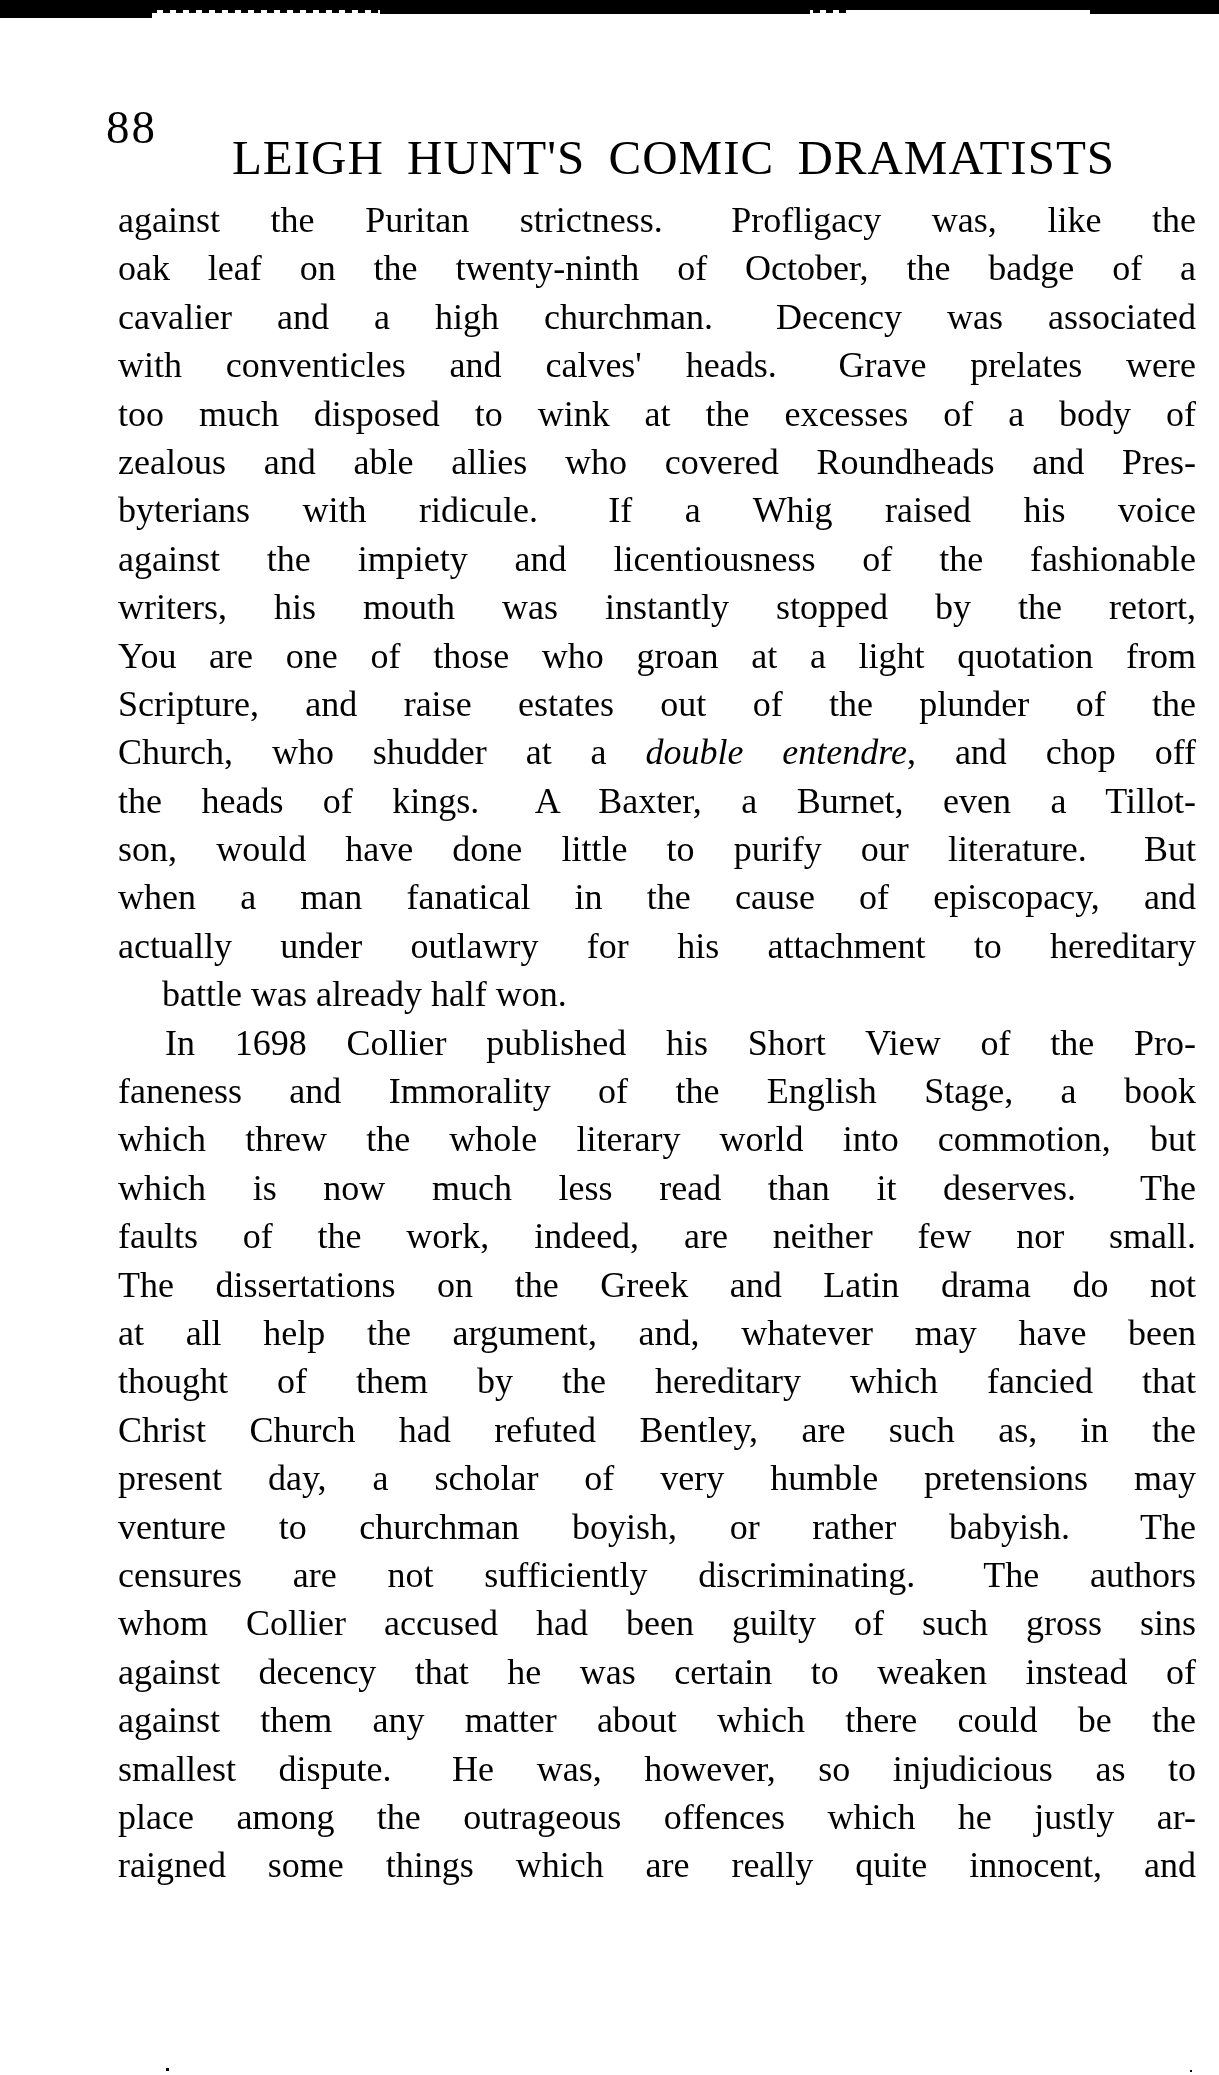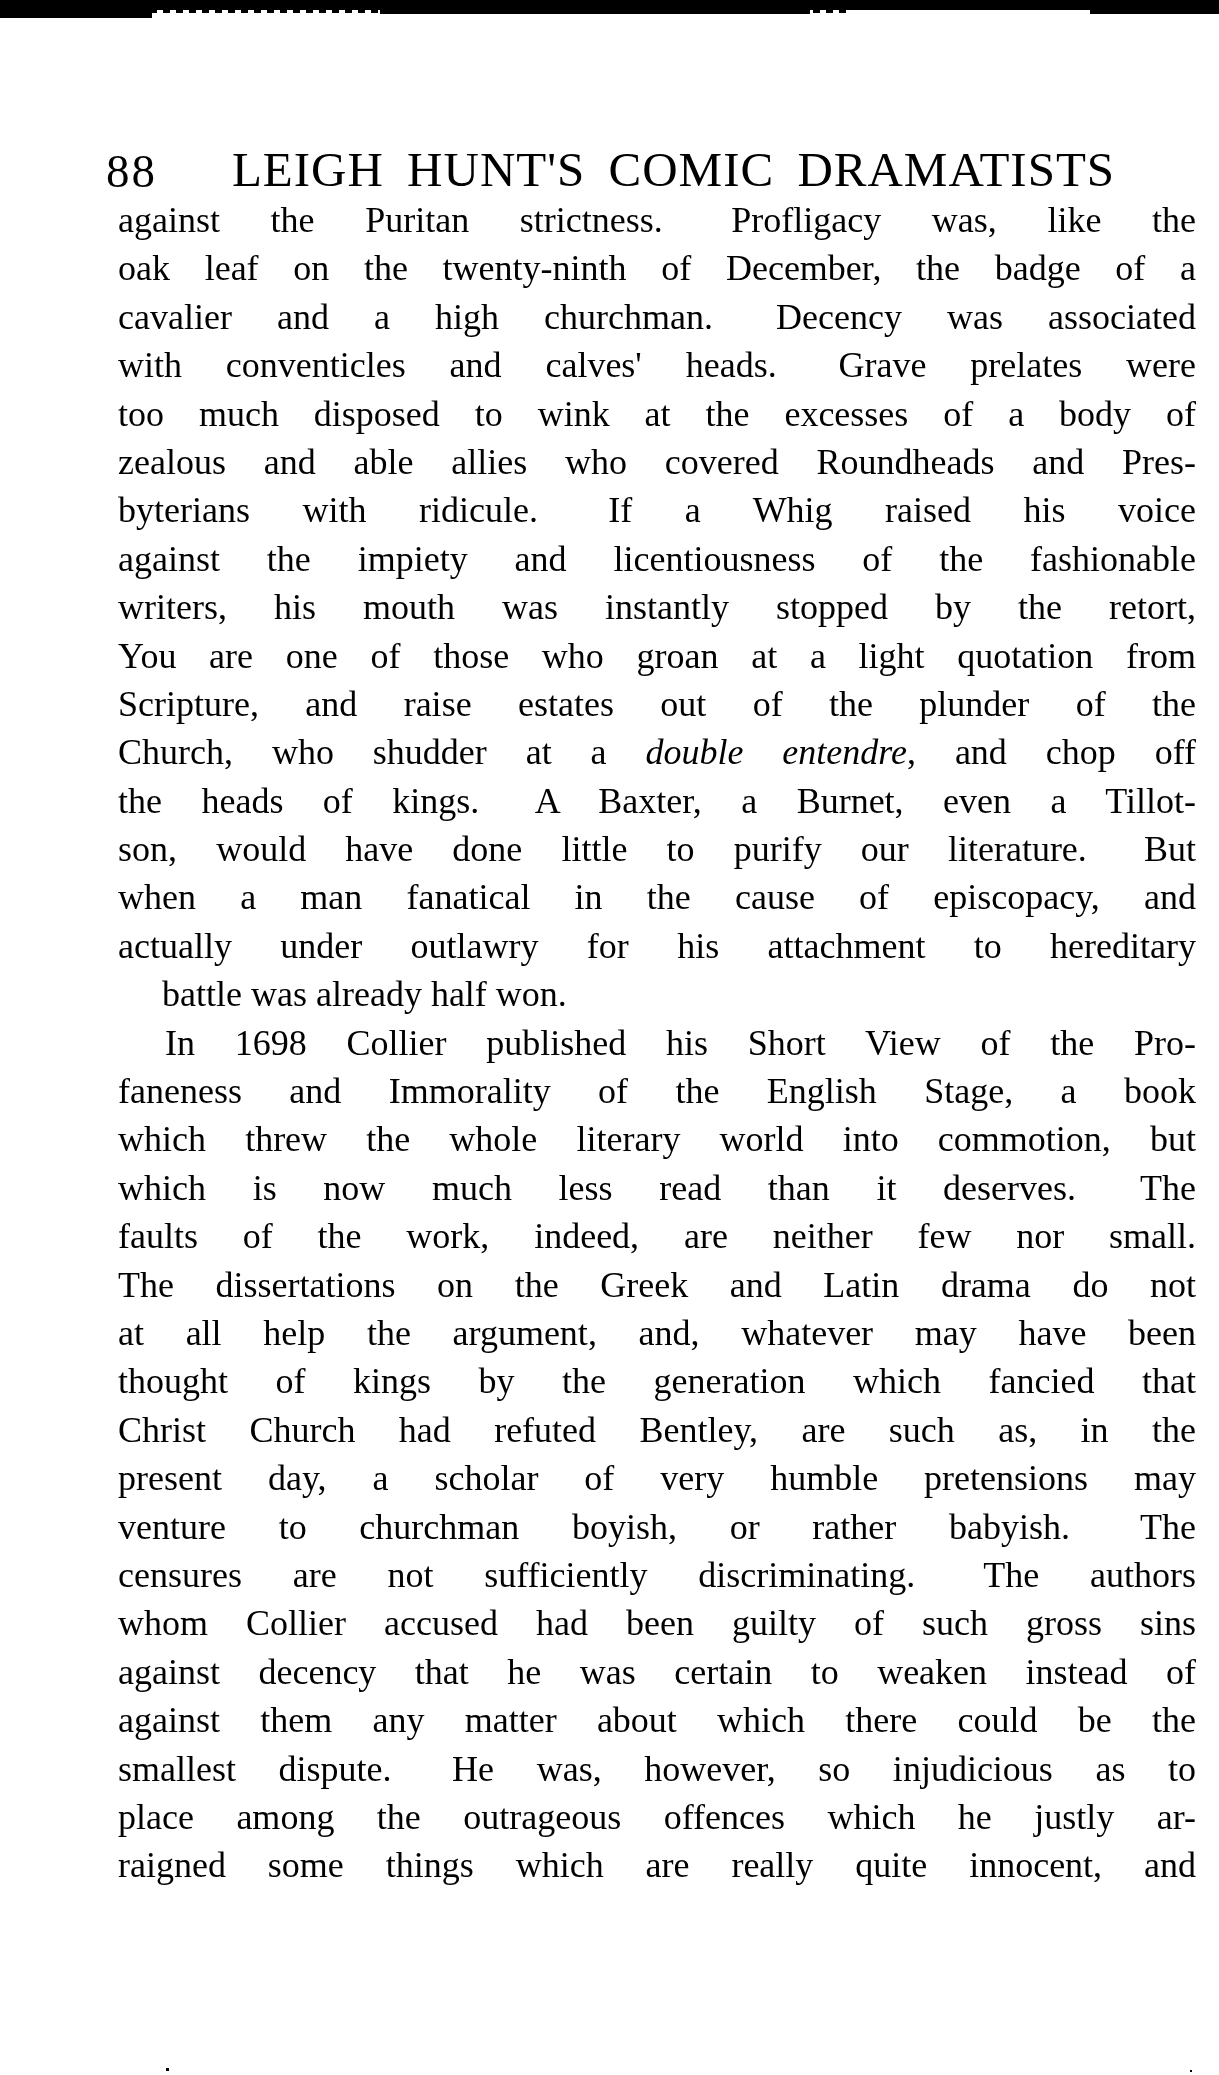--- a/index.html
+++ b/index.html
@@ -19,25 +19,25 @@
   
   .top-bar      { position: absolute; left: 0;     top: 0; width: 1219px; height: 10px; background: #000; }
   .top-bar-l    { position: absolute; left: 0;     top: 0; width: 152px;  height: 18px; background: #000; }
   .top-bar-m    { position: absolute; left: 380px; top: 0; width: 430px;  height: 14px; background: #000; }
   .top-bar-r    { position: absolute; left: 1090px;top: 0; width: 129px;  height: 14px; background: #000; }
   .top-bar-rag  { position: absolute; left: 150px; top: 10px; width: 700px; height: 3px;
                   background: repeating-linear-gradient(90deg, #000 0 7px, transparent 7px 13px); }
 
   .header {
     position: absolute;
-    top: 112px;
+    top: 100px;
     left: 106px;
     width: 1084px;
     display: flex;
-    align-items: flex-end;
+    align-items: flex-start;
   }
   .page-number {
     font-size: 47px;
     letter-spacing: 2px;
   }
   .running-title {
     flex: 1;
     text-align: center;
     font-size: 49px;
     letter-spacing: 1px;
@@ -85,21 +85,21 @@
   <div class="top-bar-r"></div>
   <div class="top-bar-rag"></div>
 
   <div class="header">
     <span class="page-number">88</span>
     <span class="running-title">LEIGH HUNT'S COMIC DRAMATISTS</span>
   </div>
 
   <div class="body-text">
     <div class="line">against the Puritan strictness.  Profligacy was, like the</div>
-    <div class="line">oak leaf on the twenty-ninth of December, the badge of a</div>
+    <div class="line">oak leaf on the twenty-ninth of October, the badge of a</div>
     <div class="line">cavalier and a high churchman.  Decency was associated</div>
     <div class="line">with conventicles and calves' heads.  Grave prelates were</div>
     <div class="line">too much disposed to wink at the excesses of a body of</div>
     <div class="line">zealous and able allies who covered Roundheads and Pres-</div>
     <div class="line">byterians with ridicule.  If a Whig raised his voice</div>
     <div class="line">against the impiety and licentiousness of the fashionable</div>
     <div class="line">writers, his mouth was instantly stopped by the retort,</div>
     <div class="line">You are one of those who groan at a light quotation from</div>
     <div class="line">Scripture, and raise estates out of the plunder of the</div>
     <div class="line"><span>Church, who shudder at a </span><em>double entendre</em><span>, and chop off</span></div>
@@ -108,21 +108,21 @@
     <div class="line">when a man fanatical in the cause of episcopacy, and</div>
     <div class="line">actually under outlawry for his attachment to hereditary</div>
     <div class="line para-end">battle was already half won.</div>
     <div class="line indent">In 1698 Collier published his Short View of the Pro-</div>
     <div class="line">faneness and Immorality of the English Stage, a book</div>
     <div class="line">which threw the whole literary world into commotion, but</div>
     <div class="line">which is now much less read than it deserves.  The</div>
     <div class="line">faults of the work, indeed, are neither few nor small.</div>
     <div class="line">The dissertations on the Greek and Latin drama do not</div>
     <div class="line">at all help the argument, and, whatever may have been</div>
-    <div class="line">thought of kings by the generation which fancied that</div>
+    <div class="line">thought of them by the hereditary which fancied that</div>
     <div class="line">Christ Church had refuted Bentley, are such as, in the</div>
     <div class="line">present day, a scholar of very humble pretensions may</div>
     <div class="line">venture to churchman boyish, or rather babyish.  The</div>
     <div class="line">censures are not sufficiently discriminating.  The authors</div>
     <div class="line">whom Collier accused had been guilty of such gross sins</div>
     <div class="line">against decency that he was certain to weaken instead of</div>
     <div class="line">against them any matter about which there could be the</div>
     <div class="line">smallest dispute.  He was, however, so injudicious as to</div>
     <div class="line">place among the outrageous offences which he justly ar-</div>
     <div class="line">raigned some things which are really quite innocent, and</div>

